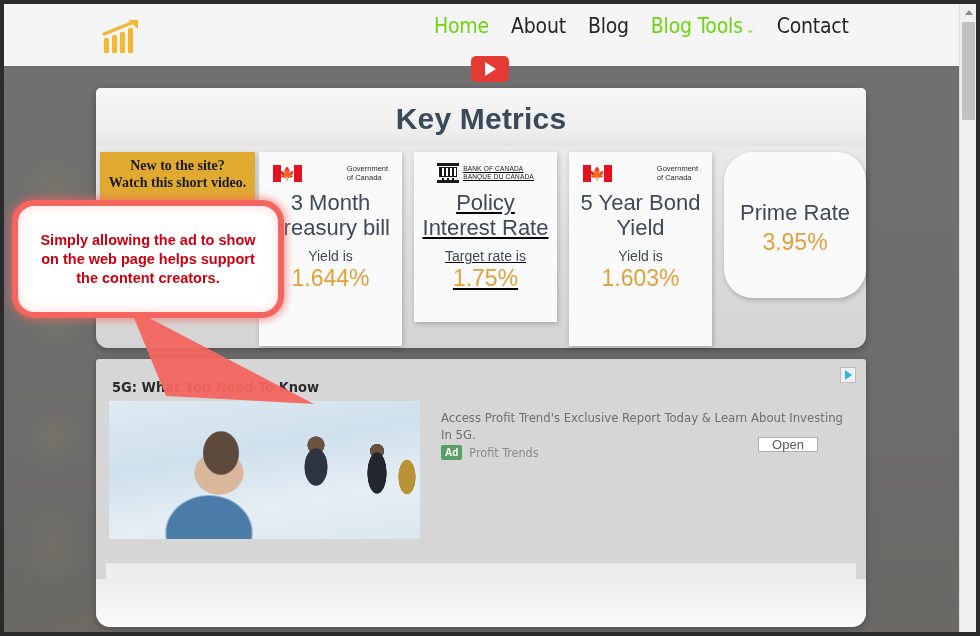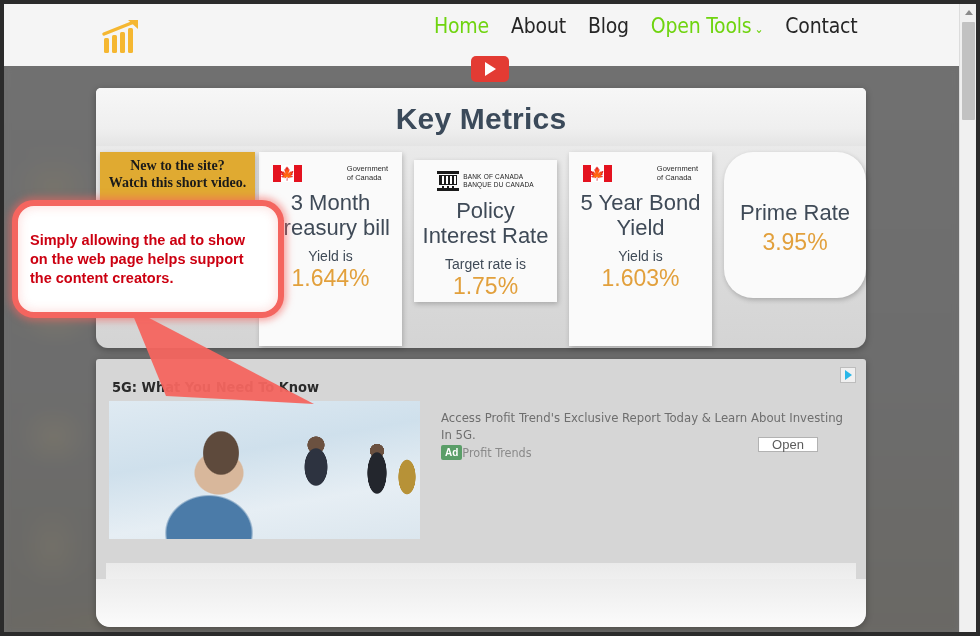--- a/index.html
+++ b/index.html
@@ -174,21 +174,21 @@
     width: 272px; height: 118px;
     background: #ffffff;
     border: 6px solid #f4655f;
     border-radius: 22px;
     box-shadow: 0 0 7px 3px rgba(244,101,95,0.55), inset 0 0 10px 2px rgba(244,101,95,0.18);
     display: flex; align-items: center; justify-content: center;
     z-index: 21;
   }
   #callout-text {
     font-size: 14.5px; font-weight: bold; line-height: 19px;
-    color: #cc0011; padding: 0 12px;
+    color: #cc0011; text-align: center; padding: 0 12px;
   }
   #callout-tail {
     position: absolute; left: 122px; top: 300px;
     width: 190px; height: 105px;
     z-index: 20;
   }
 
   
   #ad-panel {
     position: absolute;
@@ -229,21 +229,21 @@
       linear-gradient(170deg, #dfeaf2 0%, #cfe0ec 38%, #e6eef4 70%, #dbe6ee 100%);
     filter: blur(0.4px);
   }
   #ad-body {
     position: absolute; left: 345px; top: 50px;
     font-family: "DejaVu Sans Condensed", "Liberation Sans", sans-serif;
     font-size: 13px; color: #6e6e6e; width: 410px; line-height: 17px;
   }
   #ad-meta {
     position: absolute; left: 345px; top: 86px;
-    display: flex; align-items: center; 
+    display: flex; align-items: center; gap: 7px;
   }
   #ad-badge {
     background: #5a9e68; color: #fff; font-size: 10px; font-weight: bold;
     padding: 1px 4px; border-radius: 2px; line-height: 13px;
   }
   #ad-advertiser {
     font-family: "DejaVu Sans Condensed", "Liberation Sans", sans-serif;
     font-size: 12.5px; color: #8a8a8a;
   }
   #ad-open {
@@ -297,21 +297,21 @@
           <rect x="20" y="14" width="5" height="21" rx="1.5" fill="#f5b731"></rect>
           <rect x="28" y="10" width="5" height="25" rx="1.5" fill="#f5b731"></rect>
           <path d="M4 16 L34 4" stroke="#f5b731" stroke-width="3.4" fill="none" stroke-linecap="round"></path>
           <path d="M28 2 L38 2 L38 11 Z" fill="#f5b731"></path>
         </svg>
       </div>
       <div id="nav-links">
         <span class="nav-link active">Home</span>
         <span class="nav-link">About</span>
         <span class="nav-link">Blog</span>
-        <span class="nav-link active"><span>Open Tools</span><span class="nav-caret">⌄</span></span>
+        <span class="nav-link active"><span>Blog Tools</span><span class="nav-caret">⌄</span></span>
         <span class="nav-link">Contact</span>
       </div>
     </div>
 
     <div id="metrics-panel">
       <div id="metrics-header-sheen"></div>
       <div id="metrics-title">Key Metrics</div>
 
       <div class="card" style="left:163px; top:64px; width:143px; height:194px;">
         <div class="card-logo">
@@ -323,21 +323,21 @@
               <span style="display:block">Government</span>
               <span style="display:block">of Canada</span>
             </span>
           </span>
         </div>
         <div class="card-name">3 Month Treasury bill</div>
         <div class="card-sub">Yield is</div>
         <div class="card-value">1.644%</div>
       </div>
 
-      <div class="card" style="left:318px; top:72px; width:143px; height:142px;">
+      <div class="card" style="left:318px; top:64px; width:143px; height:170px;text-decoration:underline;">
         <div class="card-logo">
           <span class="boc-logo">
             <span class="boc-mark">
               <span class="roof"></span>
                 <span class="cols"></span>
                 <span class="ppl"></span>
                 <span class="base"></span>
             </span>
             <span class="boc-text">
               <span style="display:block">BANK OF CANADA</span>

